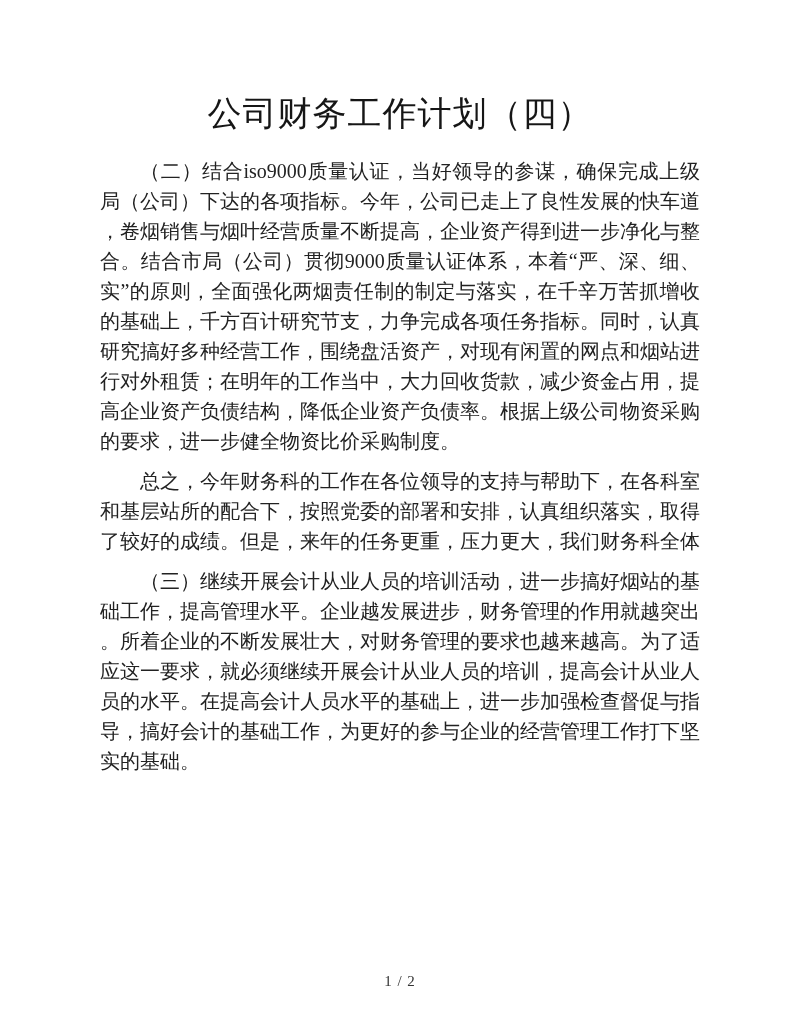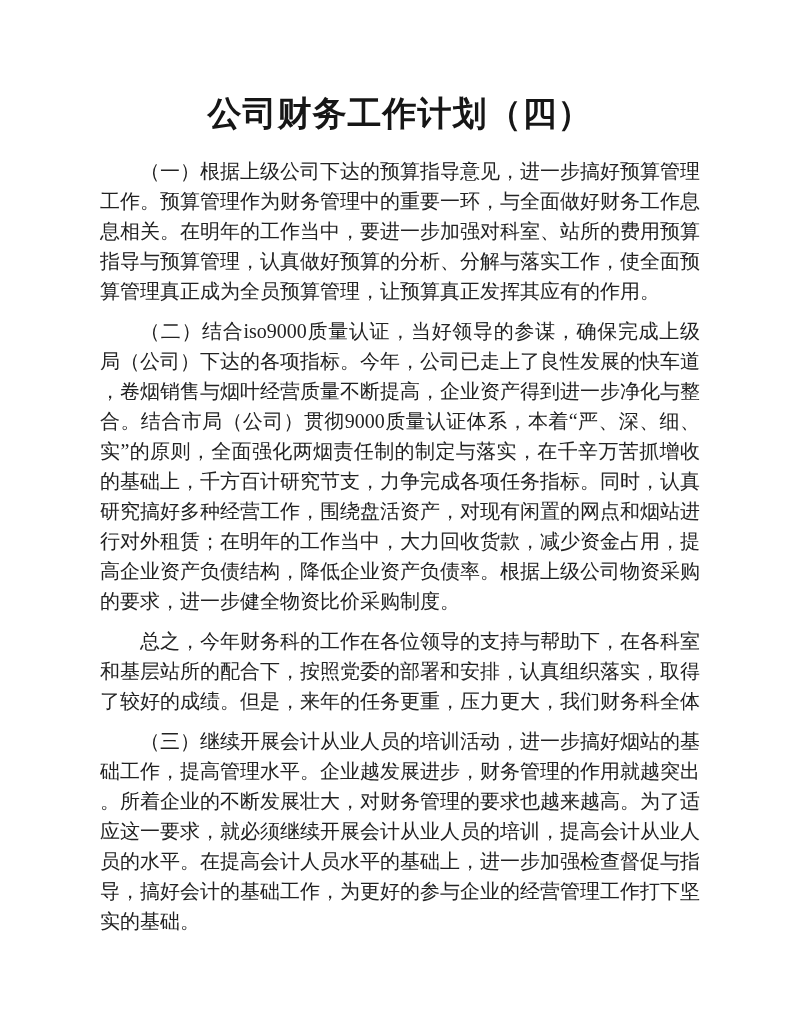--- a/index.html
+++ b/index.html
@@ -20,21 +20,21 @@
     padding-top: 92px;
     position: relative;
     background: #ffffff;
   }
   .doc-title {
     width: 600px;
     margin: 0 auto 20px auto;
     text-align: center;
     font-size: 34px;
     line-height: 44px;
-    font-weight: bold;
+    font-weight: normal;
     color: #161616;
     letter-spacing: 1px;
   }
   .doc-body {
     width: 600px;
     margin: 0 auto;
   }
   .doc-body p {
     font-size: 20px;
     line-height: 30px;
@@ -58,20 +58,20 @@
   }
 </style>
 </head>
 <body>
 
 <div class="doc-page">
 
   <h1 class="doc-title">公司财务工作计划（四）</h1>
 
   <div class="doc-body">
-    <p>（一）根据上级公司下达的预算指导意见，进一步搞好预算管理工作。预算管理作为财务管理中的重要一环，与全面做好财务工作息息相关。在明年的工作当中，要进一步加强对科室、站所的费用预算指导与预算管理，认真做好预算的分析、分解与落实工作，使全面预算管理真正成为全员预算管理，让预算真正发挥其应有的作用。</p>
     <p>（二）结合iso9000质量认证，当好领导的参谋，确保完成上级局（公司）下达的各项指标。今年，公司已走上了良性发展的快车道，卷烟销售与烟叶经营质量不断提高，企业资产得到进一步净化与整合。结合市局（公司）贯彻9000质量认证体系，本着“严、深、细、实”的原则，全面强化两烟责任制的制定与落实，在千辛万苦抓增收的基础上，千方百计研究节支，力争完成各项任务指标。同时，认真研究搞好多种经营工作，围绕盘活资产，对现有闲置的网点和烟站进行对外租赁；在明年的工作当中，大力回收货款，减少资金占用，提高企业资产负债结构，降低企业资产负债率。根据上级公司物资采购的要求，进一步健全物资比价采购制度。</p>
     <p>总之，今年财务科的工作在各位领导的支持与帮助下，在各科室和基层站所的配合下，按照党委的部署和安排，认真组织落实，取得了较好的成绩。但是，来年的任务更重，压力更大，我们财务科全体</p>
     <p>（三）继续开展会计从业人员的培训活动，进一步搞好烟站的基础工作，提高管理水平。企业越发展进步，财务管理的作用就越突出。所着企业的不断发展壮大，对财务管理的要求也越来越高。为了适应这一要求，就必须继续开展会计从业人员的培训，提高会计从业人员的水平。在提高会计人员水平的基础上，进一步加强检查督促与指导，搞好会计的基础工作，为更好的参与企业的经营管理工作打下坚实的基础。</p>
   </div>
 
+  <div class="doc-footer">1 / 2</div>
 
 </div>
 
 </body></html>

